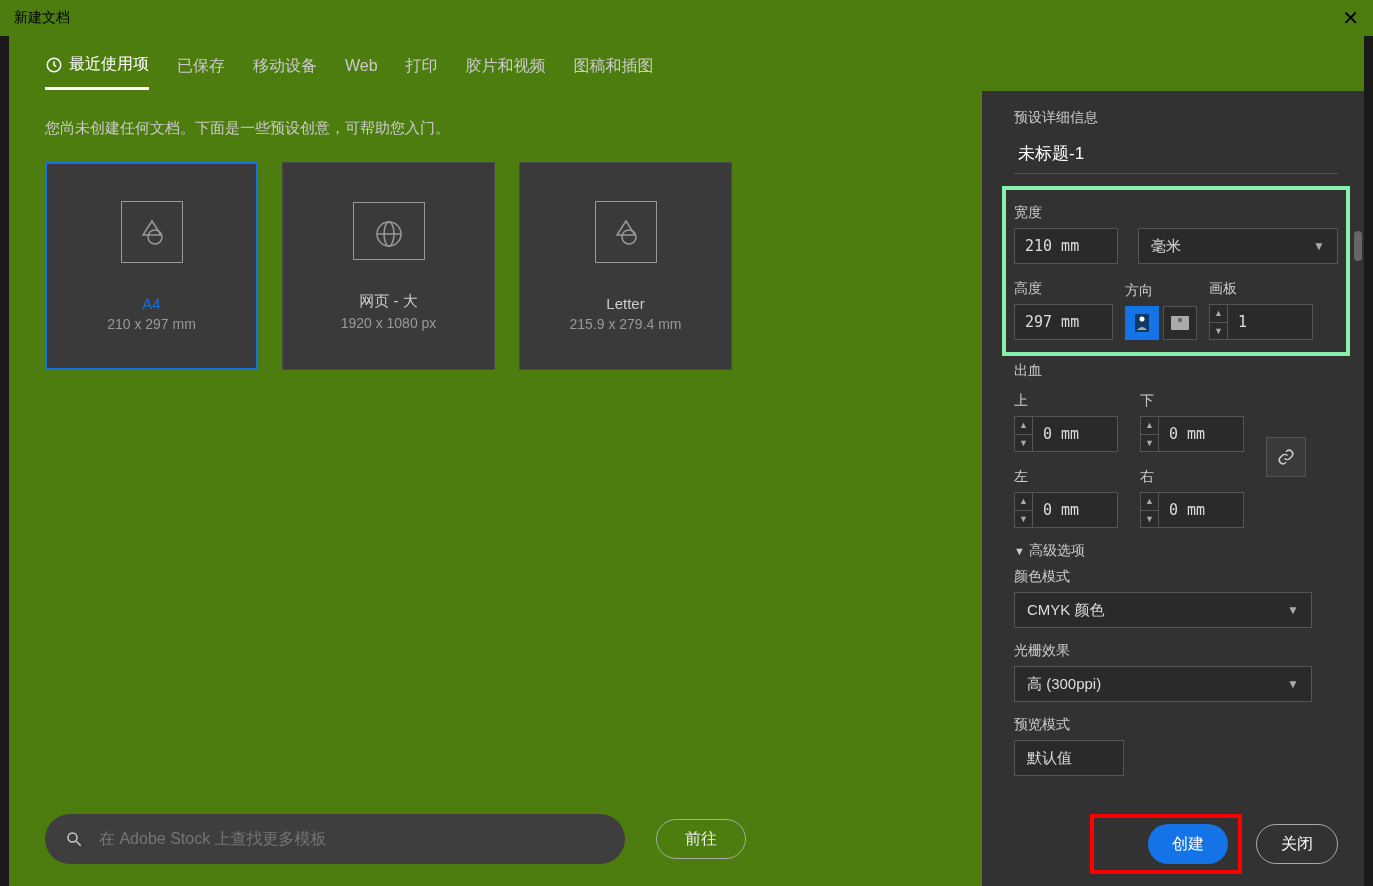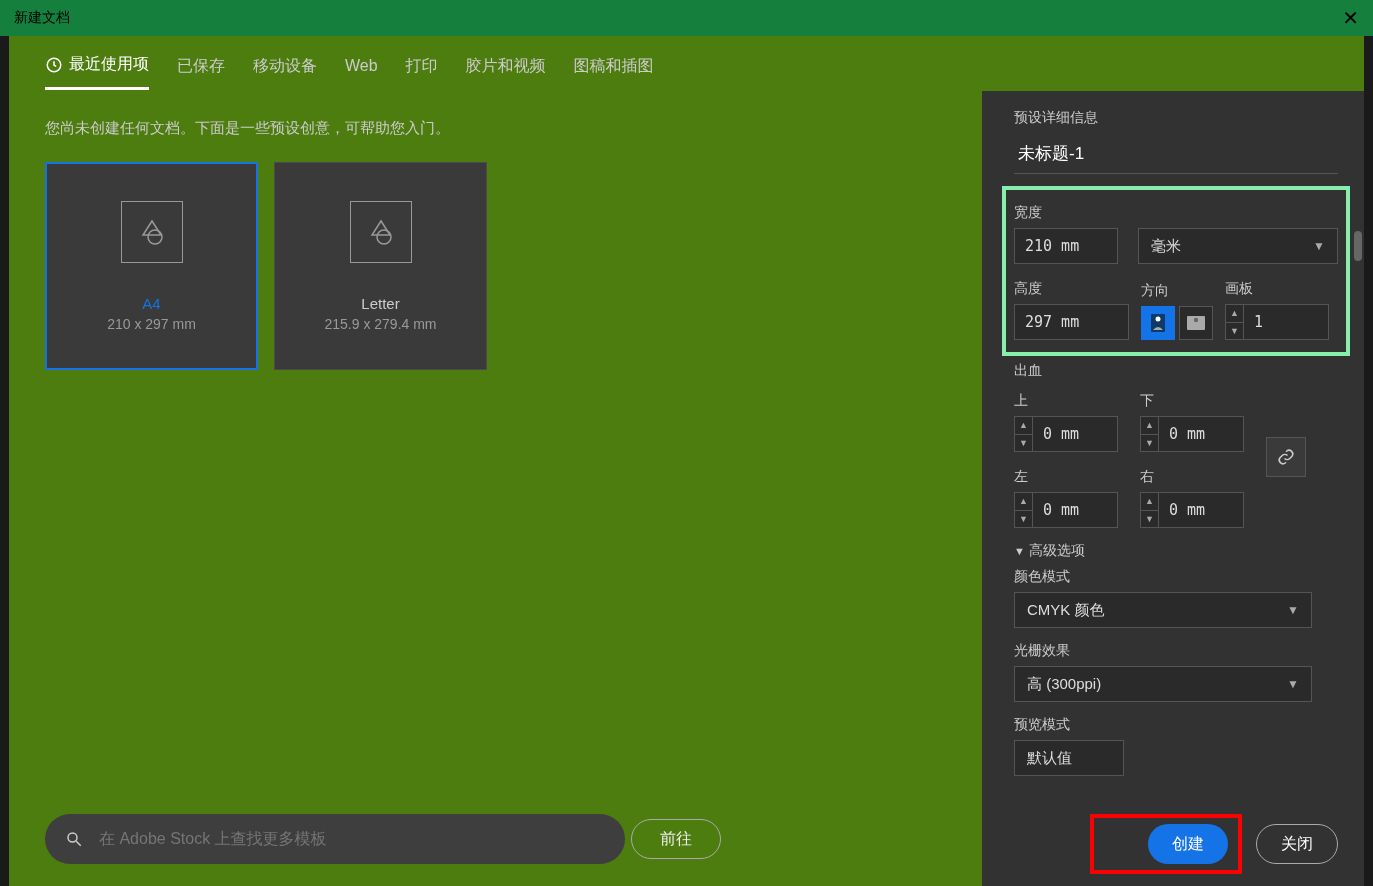--- a/index.html
+++ b/index.html
@@ -6,21 +6,21 @@
 body {
   font-family: "Microsoft YaHei", "PingFang SC", -apple-system, sans-serif;
   background: #1a1a1a;
   color: #ccc;
   width: 1373px;
   height: 886px;
   overflow: hidden;
   position: relative;
 }
 .titlebar {
-  background: #15803d;
+  background: #4d7c0f;
   height: 36px;
   display: flex;
   align-items: center;
   justify-content: space-between;
   padding: 0 14px;
   color: #000;
   font-size: 14px;
 }
 .titlebar .close { font-size: 20px; cursor: pointer; color: #000; }
 .dialog {
@@ -43,40 +43,40 @@
   align-items: center;
   gap: 6px;
   padding-bottom: 12px;
   cursor: pointer;
 }
 .tab.active { border-bottom: 3px solid #fff; color: #fff; }
 .clock-icon { width: 18px; height: 18px; }
 .main { flex: 1; display: flex; overflow: hidden; }
 .left { flex: 1; padding: 28px 36px 0 36px; position: relative; display:flex; flex-direction:column; }
 .intro { font-size: 15px; color: #ccc; margin-bottom: 24px; }
-.cards { display: flex; gap: 16px; }
+.cards { display: flex; gap: 24px; }
 .card {
   width: 213px; height: 208px;
   background: #3a3a3a;
   border: 1px solid #4a4a4a;
   display: flex; flex-direction: column;
   align-items: center; justify-content: center;
   cursor: pointer;
 }
 .card.selected { border: 2px solid #1473e6; }
 .card .icon-box { width: 62px; height: 62px; border: 1.5px solid #999; display:flex; align-items:center; justify-content:center; margin-bottom: 32px; }
 .card .title { font-size: 15px; color: #ccc; }
 .card.selected .title { color: #1473e6; }
 .card .dims { font-size: 14px; color: #999; margin-top: 4px; }
 .search-row {
   margin-top: auto;
   margin-bottom: 22px;
   display: flex;
   align-items: center;
-  gap: 6px;
+  gap: 31px;
 }
 .search-box {
   flex: 0 0 580px;
   height: 50px;
   background: #3e3e3e;
   border-radius: 25px;
   display: flex; align-items: center;
   padding: 0 20px;
   gap: 16px;
 }
@@ -233,20 +233,31 @@
           <div class="icon-box">
             <svg width="34" height="34" viewBox="0 0 34 34">
                 <path d="M17 6 L26 20 L8 20 Z" fill="none" stroke="#999" stroke-width="1.5"></path>
                 <circle cx="20" cy="22" r="7" fill="none" stroke="#999" stroke-width="1.5"></circle>
               </svg>
           </div>
           <div class="title">A4</div>
           <div class="dims">210 x 297 mm</div>
         </div>
         <div class="card">
+          <div class="icon-box" style="width:72px;height:58px">
+            <svg width="38" height="38" viewBox="0 0 38 38">
+                <circle cx="19" cy="22" r="12" fill="none" stroke="#999" stroke-width="1.5"></circle>
+                <ellipse cx="19" cy="22" rx="5" ry="12" fill="none" stroke="#999" stroke-width="1.5"></ellipse>
+                <line x1="7" y1="22" x2="31" y2="22" stroke="#999" stroke-width="1.5"></line>
+              </svg>
+          </div>
+          <div class="title">网页 - 大</div>
+          <div class="dims">1920 x 1080 px</div>
+        </div>
+        <div class="card">
           <div class="icon-box">
             <svg width="34" height="34" viewBox="0 0 34 34">
                 <path d="M17 6 L26 20 L8 20 Z" fill="none" stroke="#999" stroke-width="1.5"></path>
                 <circle cx="20" cy="22" r="7" fill="none" stroke="#999" stroke-width="1.5"></circle>
               </svg>
           </div>
           <div class="title">Letter</div>
           <div class="dims">215.9 x 279.4 mm</div>
         </div>
       </div>
@@ -273,21 +284,21 @@
         <div class="row">
           <input class="text-input" style="width: 104px;" value="210 mm">
           <div class="select" style="flex:1">
             <span>毫米</span>
             <span class="chev">▼</span>
           </div>
         </div>
         <div class="row" style="margin-top:10px; gap:12px">
           <div class="col">
             <div class="field-label">高度</div>
-            <input class="text-input" style="width: 115px;" value="297 mm">
+            <input class="text-input" style="width: 99px;" value="297 mm">
           </div>
           <div class="col">
             <div class="field-label">方向</div>
             <div class="row" style="gap:4px">
               <div class="orient-btn active">
                 <svg width="18" height="22" viewBox="0 0 18 22">
                     <rect x="2" y="2" width="14" height="18" rx="1"></rect>
                     <circle cx="9" cy="7" r="2.5" fill="#fff"></circle>
                     <path d="M4 18 Q9 12 14 18" fill="#fff"></path>
                   </svg>

